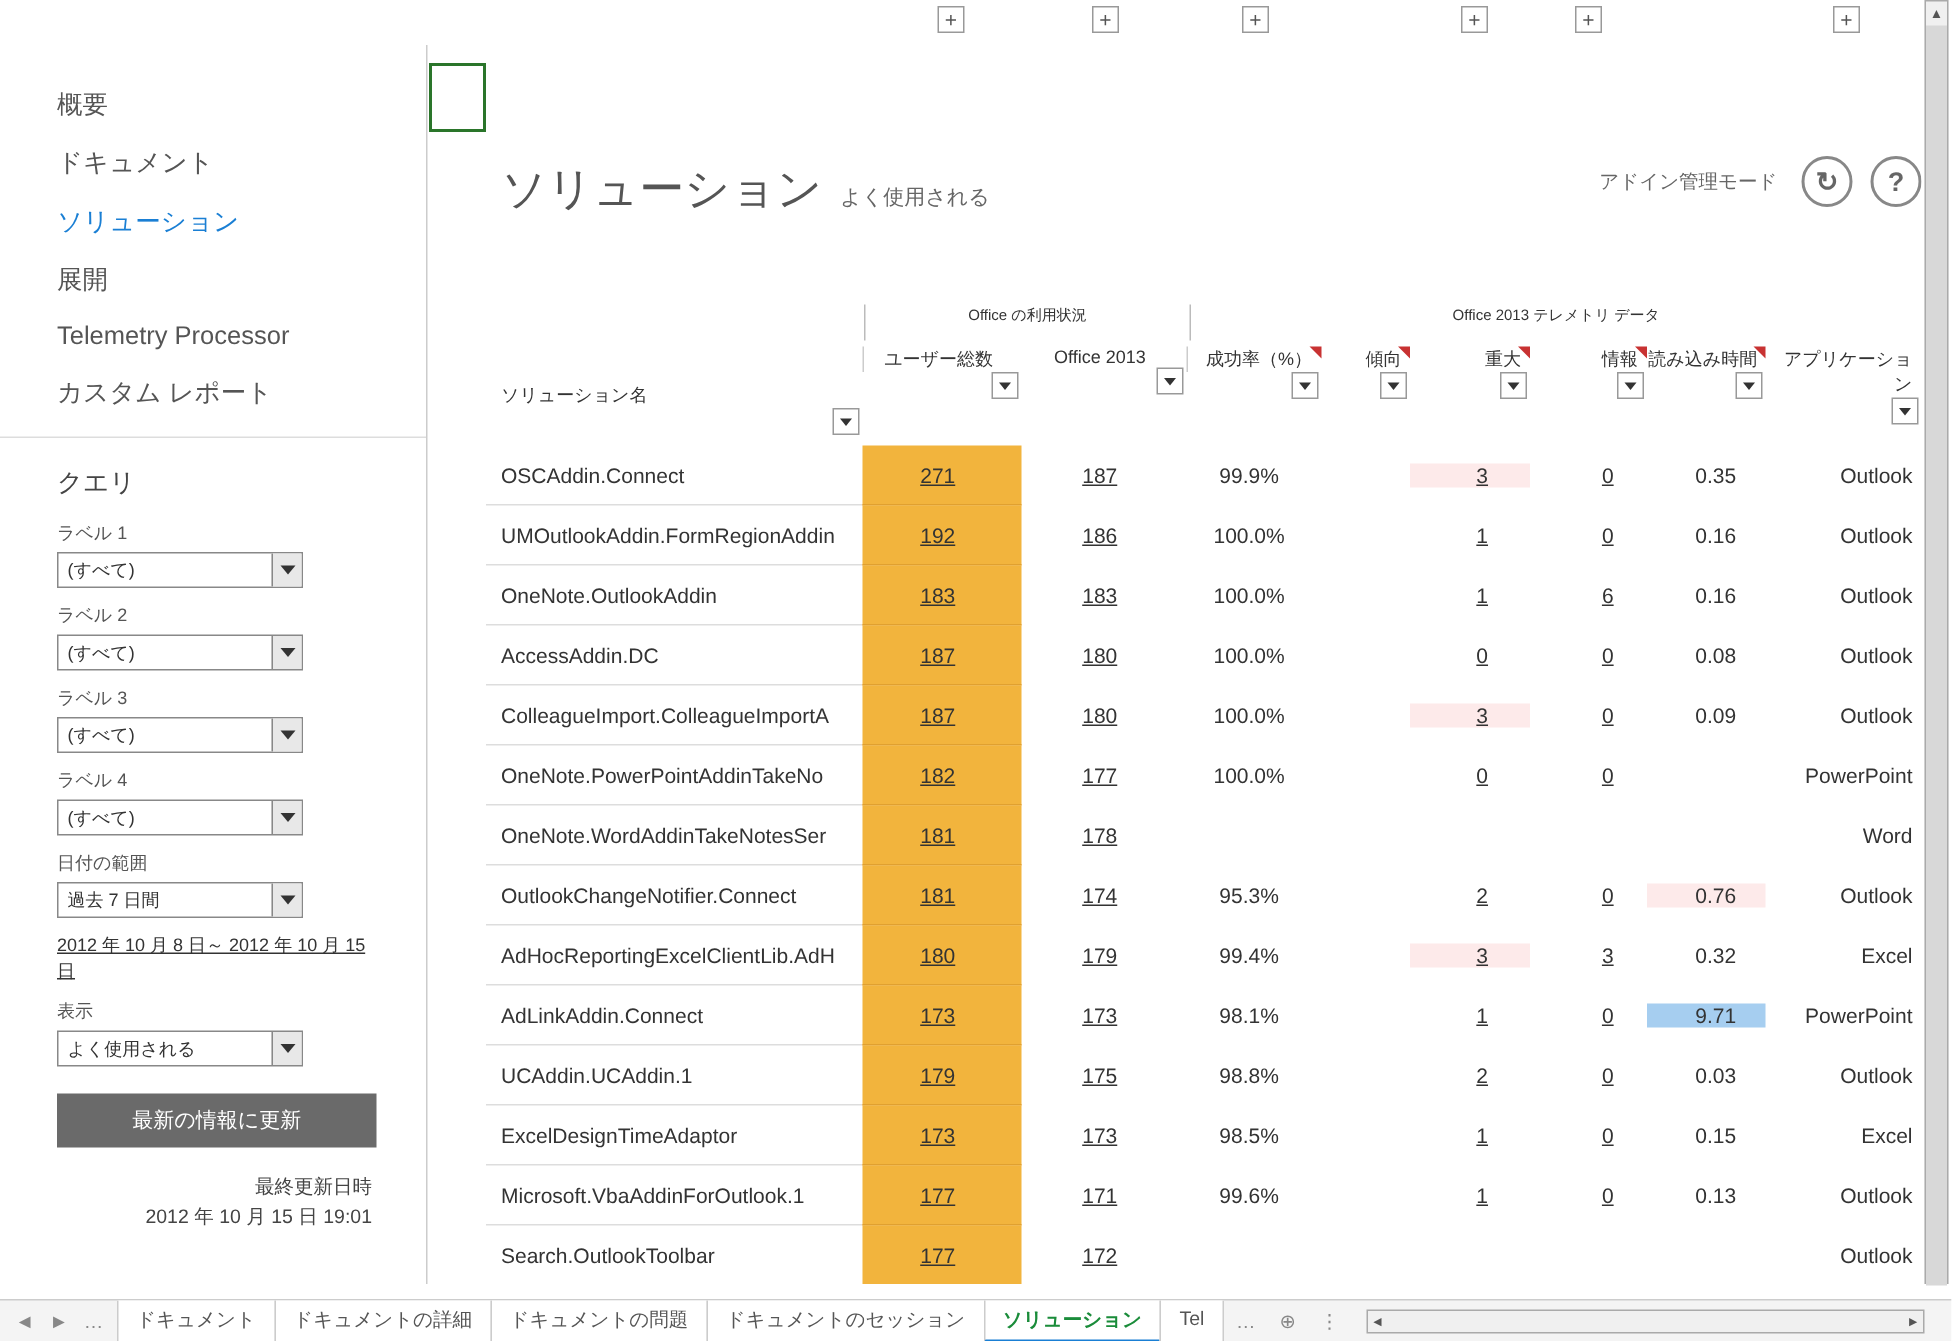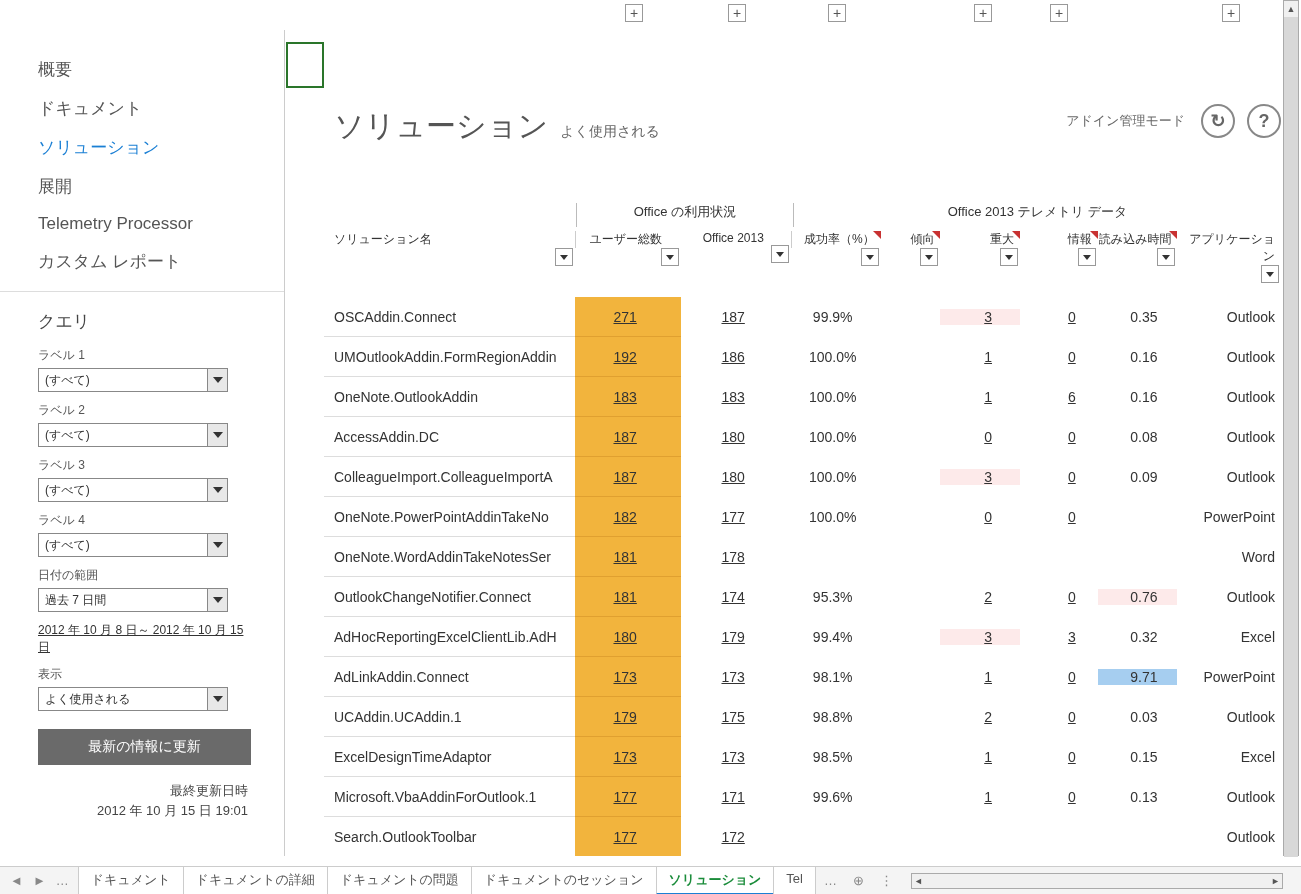--- a/index.html
+++ b/index.html
@@ -10,46 +10,46 @@
 
 .left-panel { position: absolute; left: 0; top: 30px; width: 285px; height: 826px; border-right: 1px solid #ccc; background: #fff; }
 .nav-section { padding: 20px 0 10px 0; border-bottom: 1px solid #ddd; }
 .nav-item { padding: 8px 0 8px 38px; font-size: 17px; color: #555; cursor: pointer; }
 .nav-item.active { color: #1a7fd4; }
 
 .query-section { padding: 18px 28px 10px 38px; }
 .query-title { font-size: 17px; color: #444; margin-bottom: 14px; }
 .label-group { margin-bottom: 10px; }
 .label-group .lbl { font-size: 12px; color: #555; margin-bottom: 4px; display: block; }
-.select-wrap { position: relative; width: 190px; height: 24px; border: 1px solid #888; background: #fff; display: flex; align-items: center; padding-left: 6px; font-size: 12px; cursor: pointer; }
+.select-wrap { position: relative; width: 164px; height: 24px; border: 1px solid #888; background: #fff; display: flex; align-items: center; padding-left: 6px; font-size: 12px; cursor: pointer; }
 .select-wrap .arrow-btn { position: absolute; right: 0; top: 0; width: 20px; height: 22px; background: #e8e8e8; border-left: 1px solid #888; display: flex; align-items: center; justify-content: center; }
 .arrow-down { width: 0; height: 0; border-left: 5px solid transparent; border-right: 5px solid transparent; border-top: 6px solid #333; }
 .date-range { font-size: 12px; color: #333; margin: 6px 0 10px 0; text-decoration: underline; }
 .update-btn { width: 213px; height: 36px; background: #6a6a6a; color: #fff; font-size: 14px; border: none; cursor: pointer; margin-top: 8px; }
 .last-updated { text-align: right; font-size: 13px; color: #444; margin-top: 16px; padding-right: 8px; line-height: 1.5; }
 
 .main-area { position: absolute; left: 286px; top: 30px; right: 20px; height: 826px; overflow: hidden; }
 .cell-selector { position: absolute; left: 0; top: 12px; width: 38px; height: 46px; border: 2px solid #2a752a; }
 .page-header { padding: 76px 0 0 48px; display: flex; align-items: baseline; }
 .page-title { font-size: 30px; color: #555; font-weight: 400; }
 .page-subtitle { font-size: 14px; color: #666; margin-left: 12px; }
 .header-right { position: absolute; right: 0; top: 74px; display: flex; align-items: center; gap: 12px; }
 .addin-mode { font-size: 13px; color: #666; cursor: pointer; margin-right: 4px; }
 .circle-btn { width: 34px; height: 34px; border: 2px solid #888; border-radius: 50%; display: flex; align-items: center; justify-content: center; cursor: pointer; color: #666; font-size: 18px; font-weight: bold; }
 
 .table-wrap { margin: 56px 0 0 38px; }
-.group-headers { display: flex; height: 24px; font-size: 13px; color: #333; }
+.group-headers { display: flex; height: 24px; font-size: 10px; color: #333; }
 .group-headers .spacer1 { width: 252px; }
 .group-headers .grp { text-align: center; border-left: 1px solid #bbb; }
 .group-headers .grp1 { width: 217px; }
 .group-headers .grp2 { flex: 1; }
 
 .col-headers { display: flex; height: 48px; font-size: 12px; color: #333; align-items: flex-start; padding-top: 4px; }
 .col-headers > div { position: relative; text-align: right; padding-right: 6px; }
-.col-headers .name-col { width: 252px; text-align: left; padding-left: 10px; }
+.col-headers .name-col { width: 252px; text-align: left; padding-left: 10px; margin-top: 24px; }
 .col-headers .c-users { width: 107px; border-left: 1px solid #ccc; text-align: center; }
 .col-headers .c-office { width: 110px; text-align: center; }
 .col-headers .c-success { width: 90px; border-left: 1px solid #ccc; }
 .col-headers .c-trend { width: 60px; }
 .col-headers .c-critical { width: 80px; }
 .col-headers .c-info { width: 78px; }
 .col-headers .c-load { width: 80px; font-family: Liberation Mono, monospace; }
 .col-headers .c-app { width: 104px; }
 .filter-btn { position: absolute; bottom: -18px; right: 2px; width: 18px; height: 18px; border: 1px solid #999; display: flex; align-items: center; justify-content: center; cursor: pointer; background: #fff; }
 .filter-btn .tri { width: 0; height: 0; border-left: 4px solid transparent; border-right: 4px solid transparent; border-top: 5px solid #333; }

